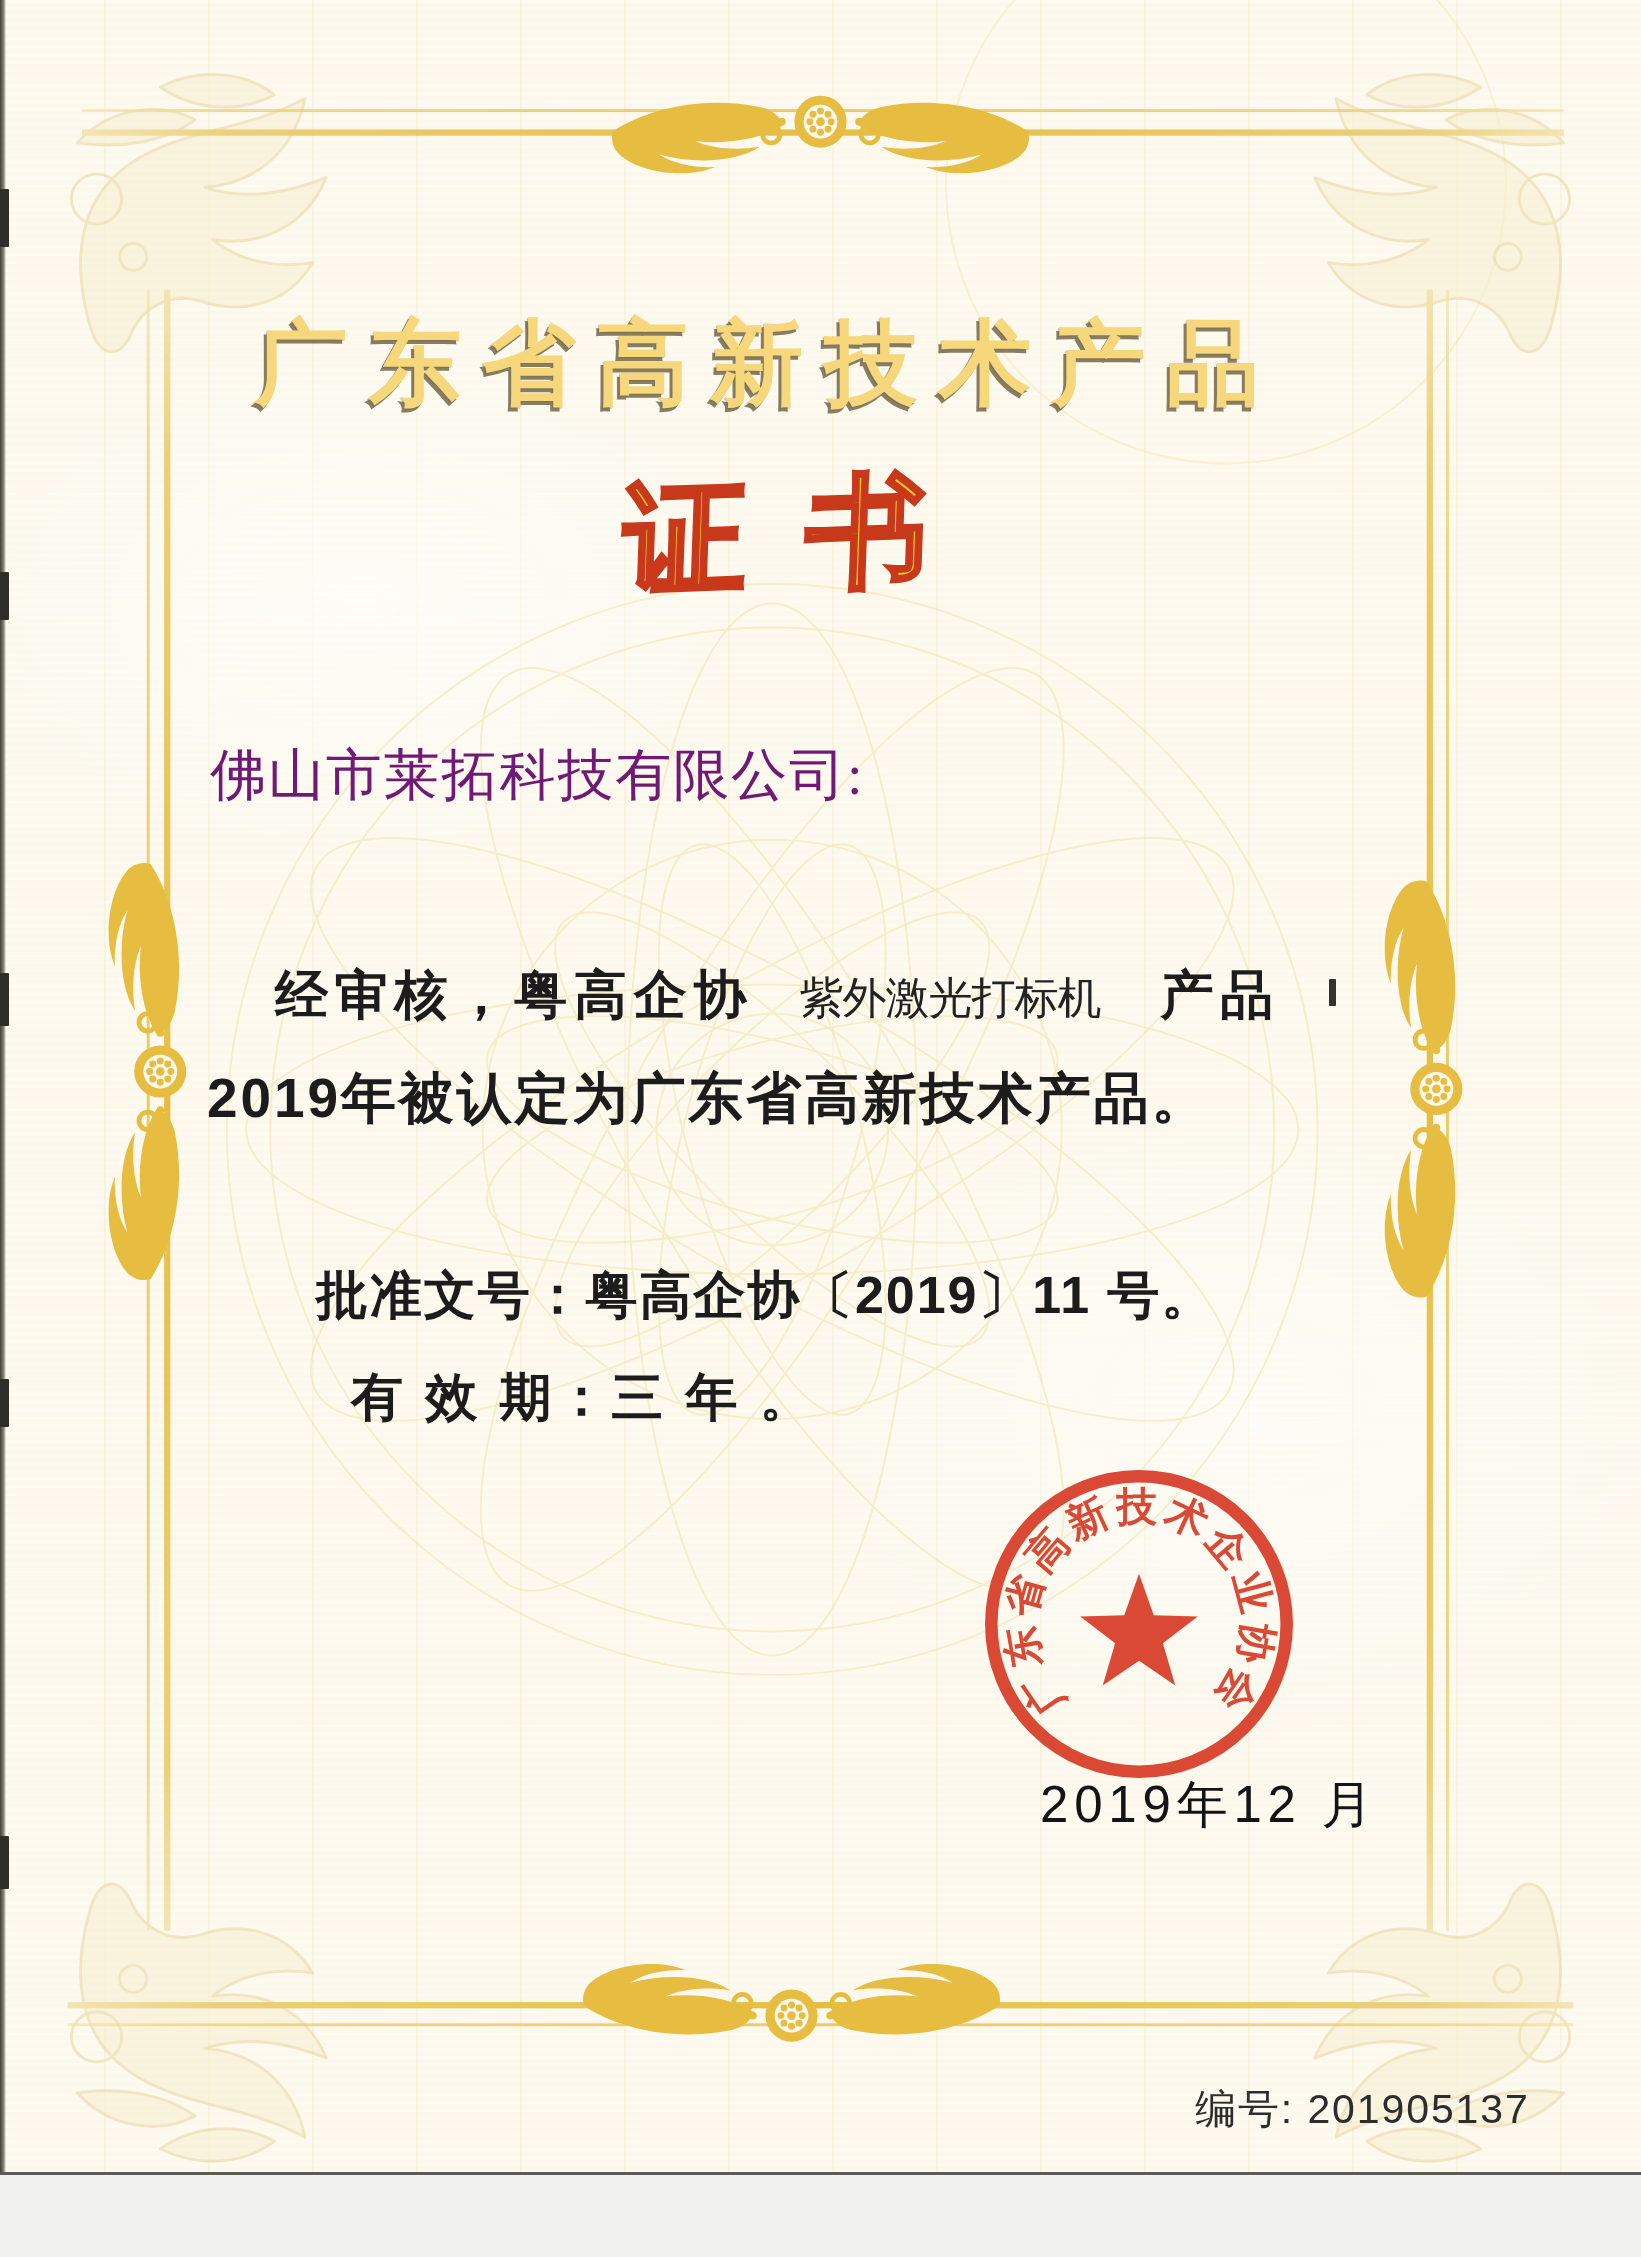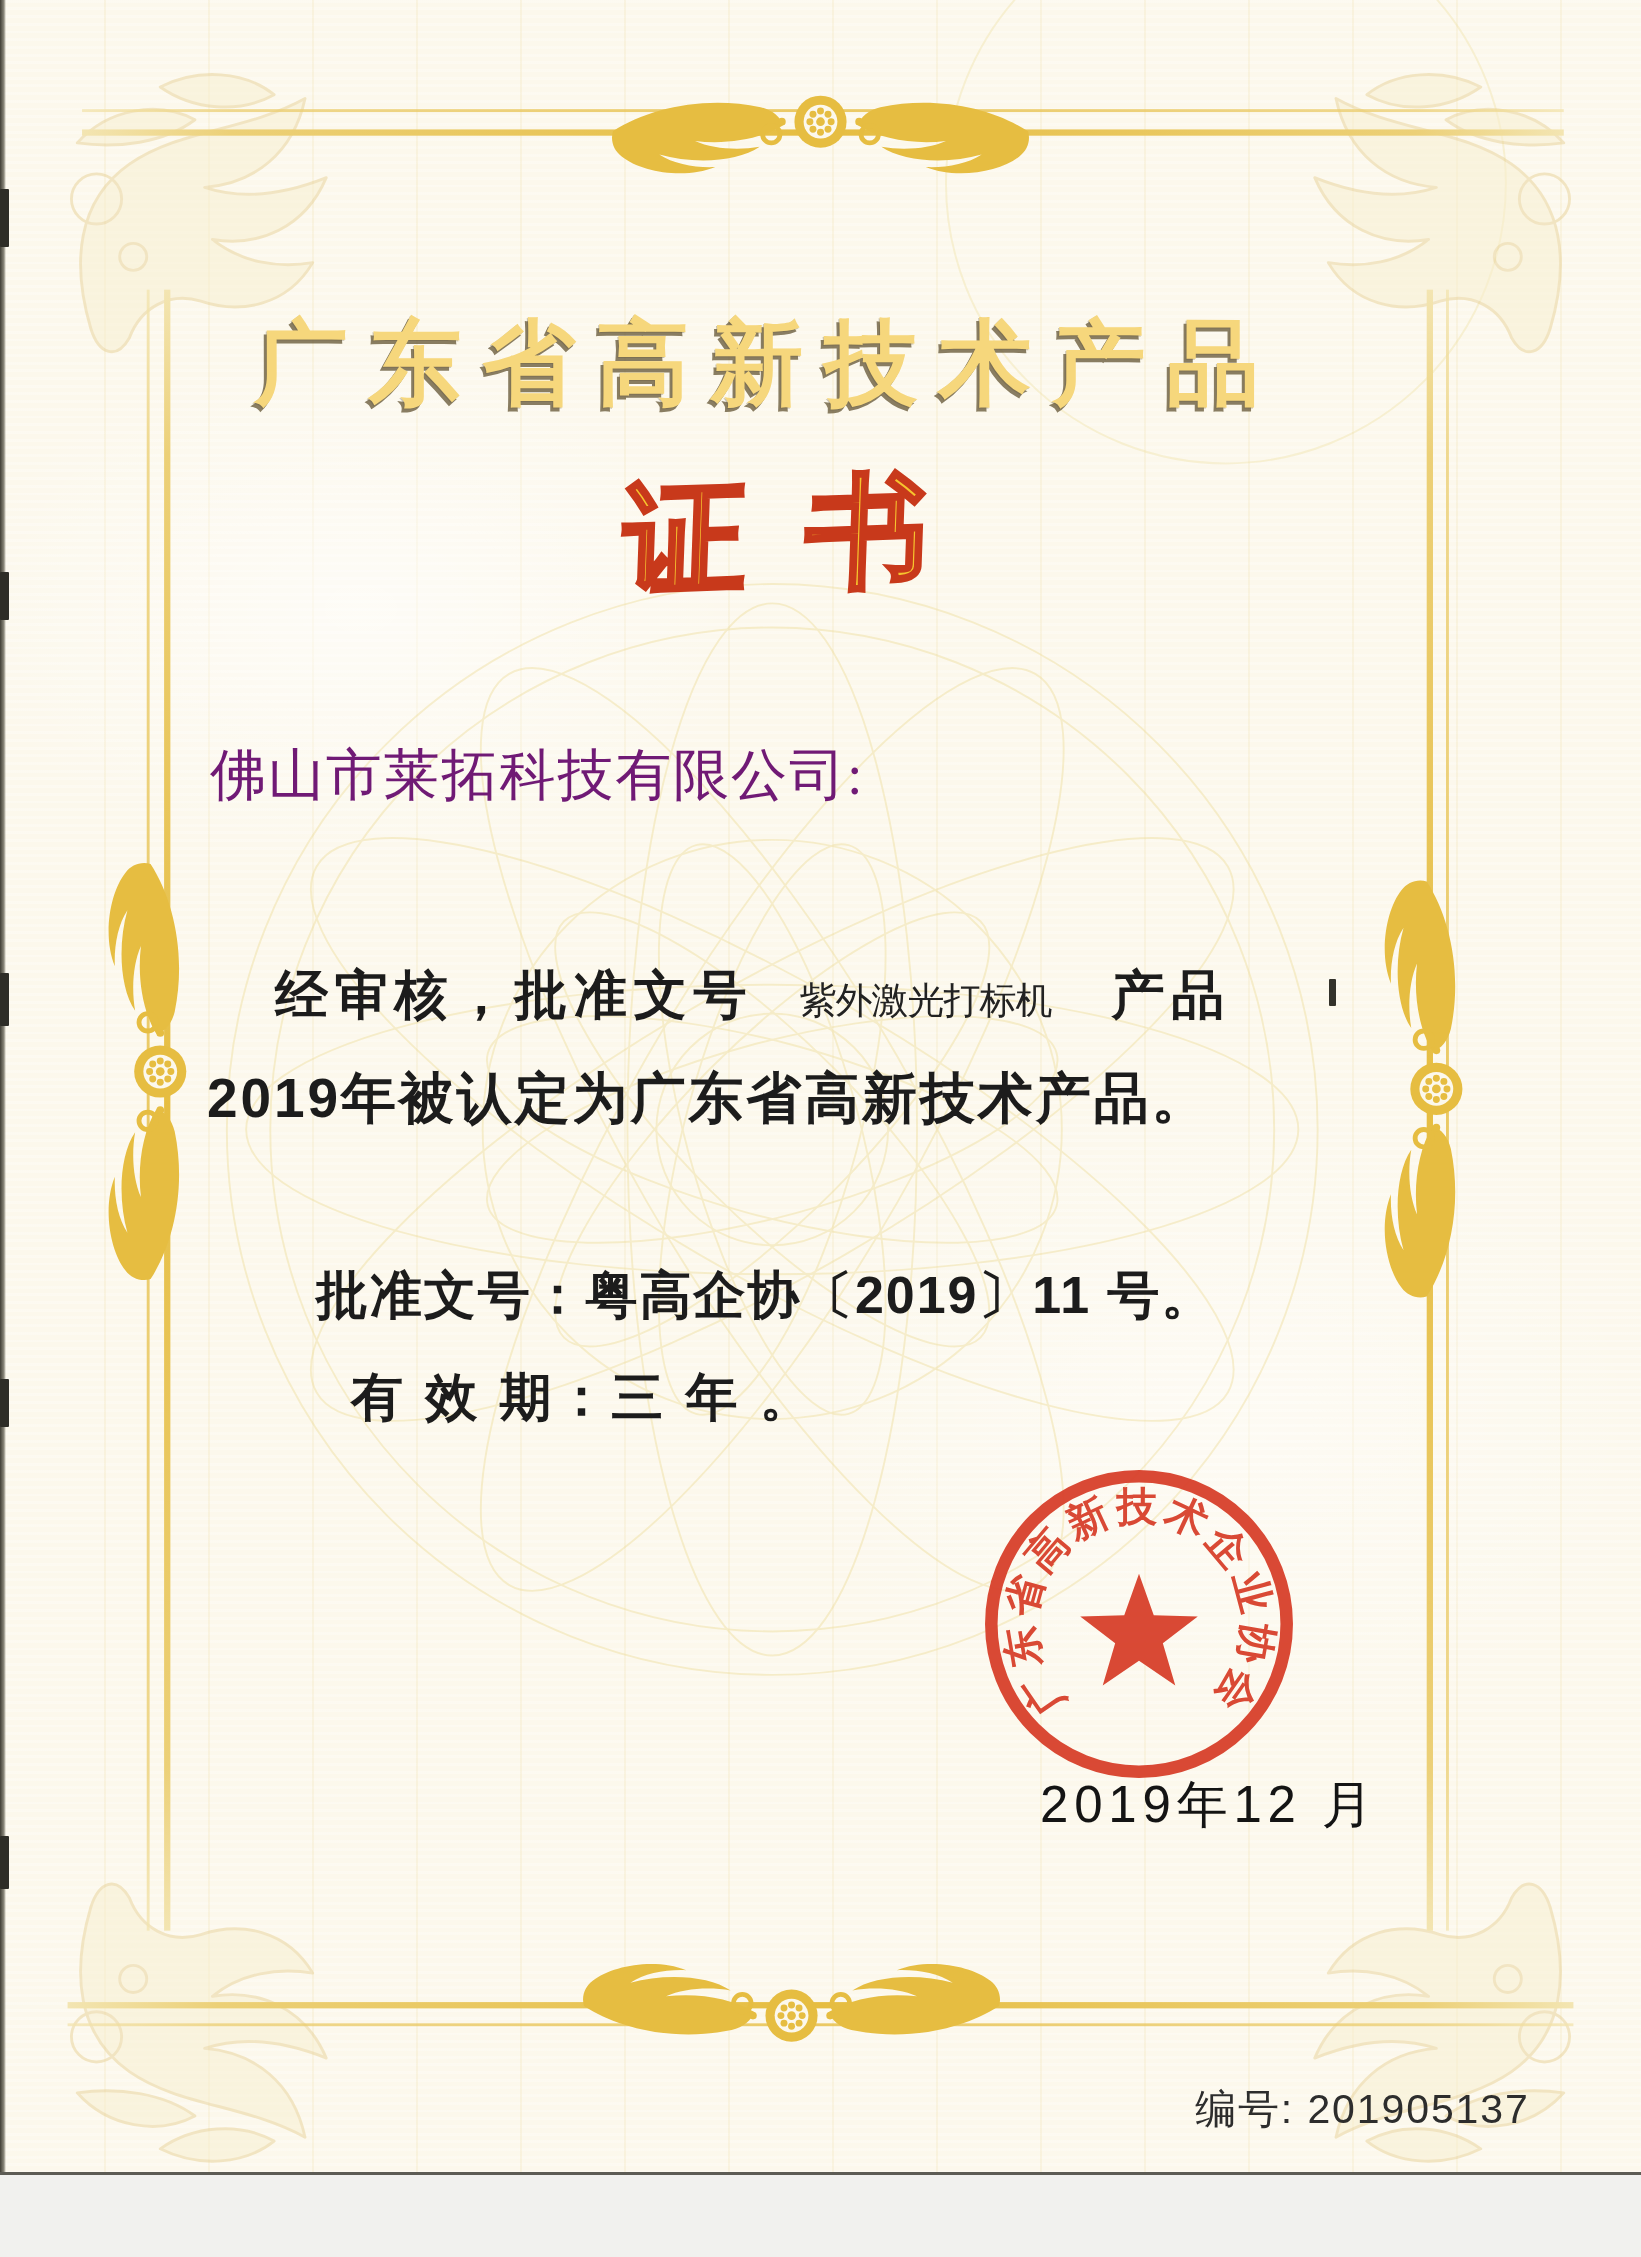--- a/index.html
+++ b/index.html
@@ -22,21 +22,21 @@
     text-shadow:-2.9px 3.9px 0 rgba(104,90,58,.78), -1px 1px 0 rgba(104,90,58,.35);
     font-family:"Liberation Sans",sans-serif;}
   .subtitle{left:624px;top:454px;font-size:122px;font-weight:bold;
     font-family:"Liberation Serif",serif;color:#f6c42e;letter-spacing:60px;
     -webkit-text-stroke:3.9px #c8391b;transform:rotate(-2deg) skewX(-4deg);}
   .company{left:210px;top:738px;font-size:56px;letter-spacing:1.9px;
     font-family:"Liberation Serif",serif;color:#701a75;}
   .body1{left:275px;top:960px;}
   .body1 .hei{font-size:53px;font-weight:bold;letter-spacing:6.8px;color:#1c1c1c;
     font-family:"Liberation Sans",sans-serif;}
-  .body1 .product{display:inline-block;margin-left:46px;font-size:37px;
+  .body1 .product{display:inline-block;margin-left:46px;font-size:44px;
     font-family:"Liberation Serif",serif;font-weight:normal;letter-spacing:-1px;
     color:#222;vertical-align:baseline;}
   .body1 .suffix{display:inline-block;margin-left:60px;}
   .body2{left:207px;top:1062px;font-size:55px;font-weight:bold;letter-spacing:2.9px;color:#1c1c1c;}
   .approval{left:316px;top:1261px;font-size:52px;font-weight:bold;letter-spacing:1.9px;color:#1c1c1c;}
   .validity{left:319px;top:1363px;font-size:52px;font-weight:bold;letter-spacing:3.9px;color:#1c1c1c;margin-left:32px;}
   .date{left:996px;top:1771px;font-size:51px;font-weight:500;letter-spacing:5.8px;color:#141414;margin-left:44px;}
   .serial{left:1195px;top:2082px;font-size:41px;font-weight:500;letter-spacing:1.9px;color:#2d2d2d;}
   .seal{position:absolute;left:944px;top:1429px;opacity:.95;}
   
@@ -174,21 +174,21 @@
         <use href="#rosette"></use>
       </g>
     </g>
   </svg>
 
   <div class="line title">广东省高新技术产品</div>
   <div class="line subtitle">证书</div>
   <div class="line company">佛山市莱拓科技有限公司:</div>
 
   <div class="line body1">
-    <span class="hei">经审核，批准文号</span><span class="product">紫外激光打标机</span><span class="hei suffix">产品</span>
+    <span class="hei">经审核，粤高企协</span><span class="product">紫外激光打标机</span><span class="hei suffix">产品</span>
   </div>
   <div class="line body2">2019年被认定为广东省高新技术产品。</div>
 
   <div class="line approval">
     <span>批准文号：</span><span>粤高企协〔2019〕11 号。</span>
   </div>
   <div class="line validity">
     <span>有 效 期：</span><span>三 年 。</span>
   </div>
 

